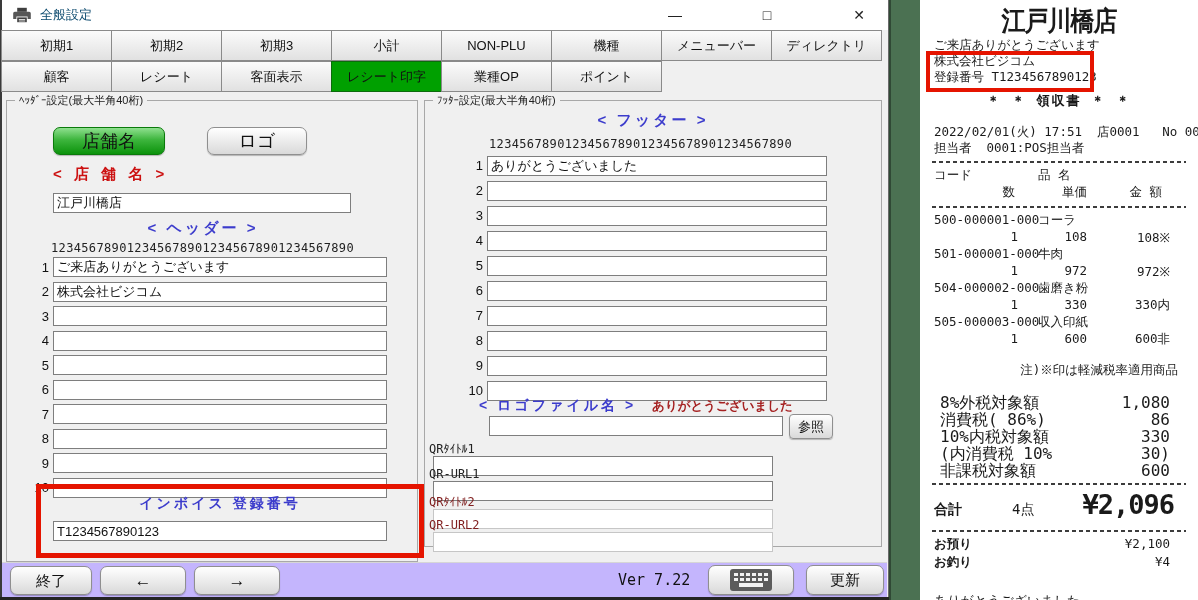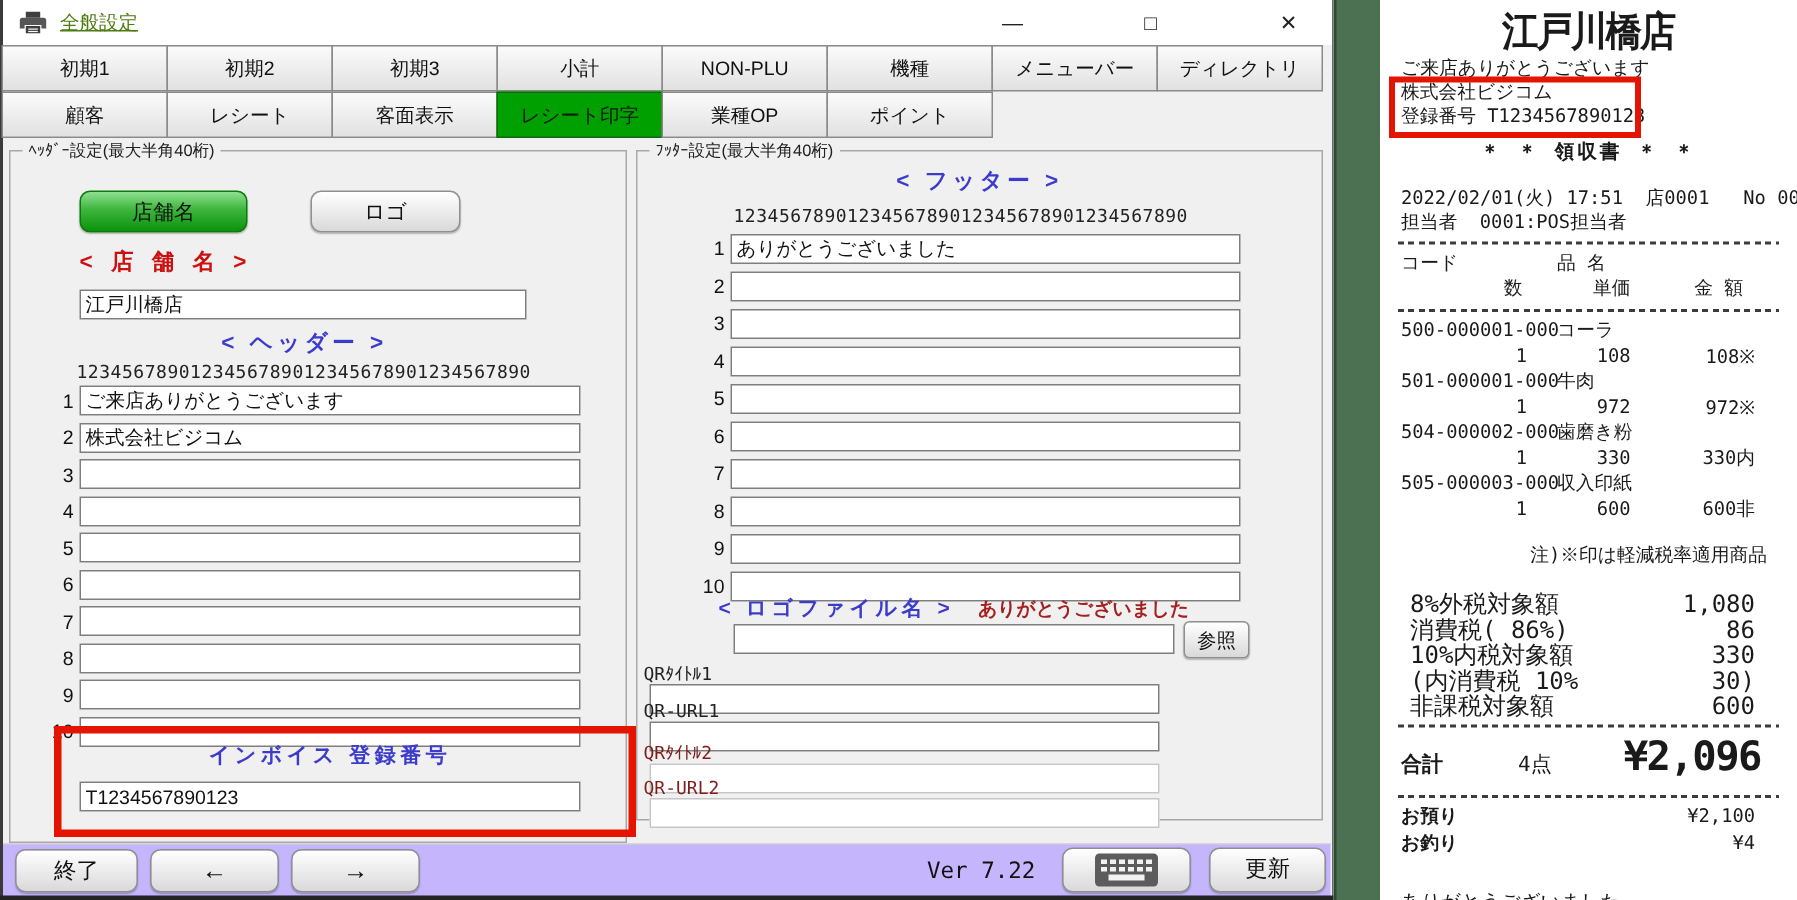--- a/index.html
+++ b/index.html
@@ -6,40 +6,40 @@
   body{width:1198px;height:600px;position:relative;overflow:hidden;background:#fff;
        font-family:"Liberation Sans","DejaVu Sans",sans-serif;color:#111;}
   .stage{position:absolute;inset:0;width:1198px;height:600px;}
 
   
   .app-window{position:absolute;left:0;top:0;width:889px;height:600px;background:#f0f0f0;
               box-shadow:inset 2px 0 0 #3a3a3a, inset -1px 0 0 #6a6a6a;}
   .titlebar{position:absolute;left:2px;top:0;width:886px;height:30px;background:#ffffff;
             display:flex;align-items:center;}
   .titlebar .app-icon{width:20px;height:16px;margin:0 8px 0 10px;}
-  .titlebar .title{font-size:13px;color:#4d7c0f;text-decoration:underline;}
+  .titlebar .title{font-size:13px;color:#0c4a6e;}
   .win-controls{position:absolute;right:6px;top:0;height:30px;width:230px;display:flex;
                 justify-content:space-between;align-items:center;}
   .win-btn{width:46px;height:28px;text-align:center;line-height:28px;font-size:14px;color:#222;cursor:default;}
 
   .tab-row{position:absolute;left:1px;display:flex;}
   .tab-row1{top:30px;}
   .tab-row2{top:61px;}
   .tab{width:111px;height:31px;box-sizing:border-box;border:1px solid #8a8a8a;margin-right:-1px;
        background:linear-gradient(#fbfbfb,#e1e1e1);text-align:center;line-height:29px;font-size:13px;color:#111;}
   .tab.active{background:#00A000;border-color:#0c6b0c;}
 
   
   .groupbox{position:absolute;border:1px solid #a8a8a8;background:#f0f0f0;}
   .gb-header{left:6px;top:100px;width:410px;height:460px;}
   .gb-footer{left:424px;top:100px;width:456px;height:445px;}
   .legend{position:absolute;top:-8px;left:8px;background:#f0f0f0;padding:0 4px;font-size:11px;color:#222;}
 
   .round-btn{box-sizing:border-box;border:1px solid #8f8f8f;border-radius:7px;
-             background:linear-gradient(#ffffff,#d9d9d9);text-align:center;font-size:14px;color:#111;
+             background:linear-gradient(#ffffff,#d9d9d9);text-align:center;font-size:18px;color:#111;
              box-shadow:0 1px 1px rgba(0,0,0,.25);}
   .green-btn{background:linear-gradient(#8fe08f 0%,#3db53d 45%,#0c930c 100%);border-color:#0a7a0a;}
 
   .btn-store{position:absolute;left:46px;top:26px;width:112px;height:28px;line-height:26px;}
   .btn-logo{position:absolute;left:200px;top:26px;width:100px;height:28px;line-height:26px;}
 
   .lbl-red{color:#CC1111;font-weight:bold;font-size:15px;letter-spacing:4px;}
   .lbl-blue{color:#3C3CCC;font-weight:bold;font-size:15px;letter-spacing:3px;}
   .store-label{position:absolute;left:46px;top:64px;}
   .store-input{position:absolute;left:46px;top:92px;width:298px;}

